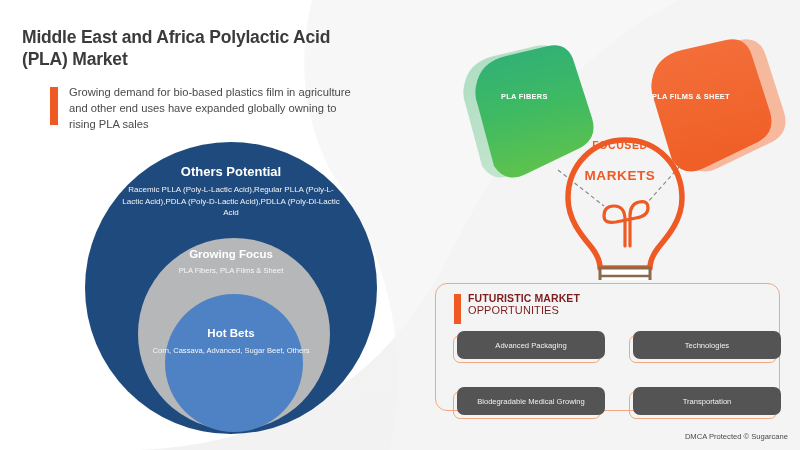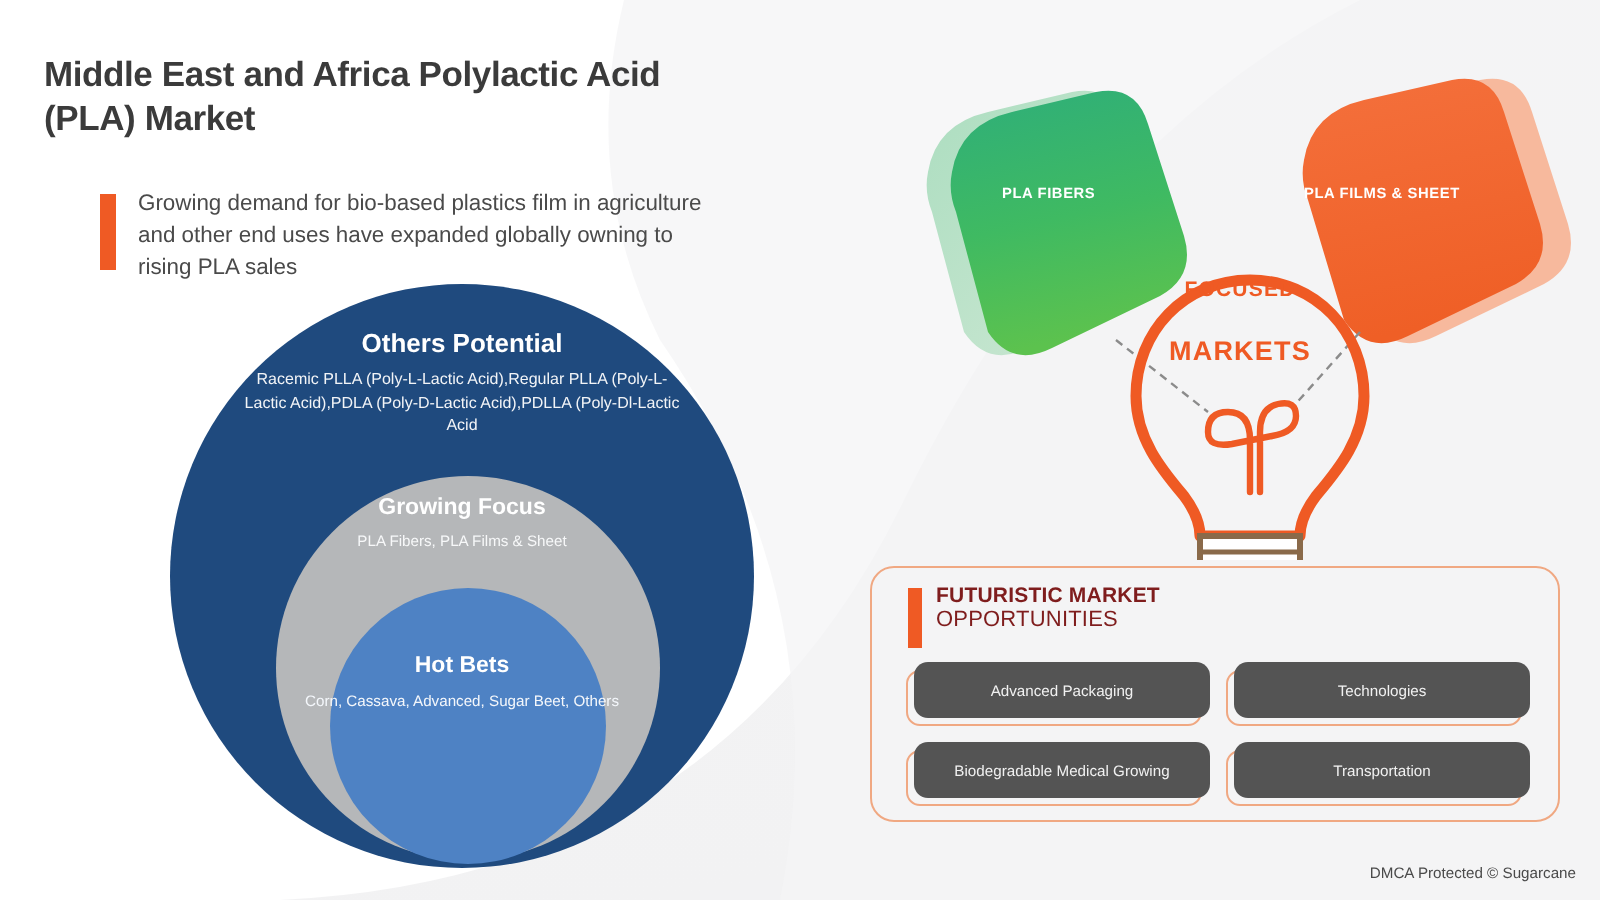--- a/index.html
+++ b/index.html
@@ -14,21 +14,21 @@
   
   #bg-layer { position:absolute; inset:0; z-index:0; }
   #bg-layer svg { width:800px; height:450px; display:block; }
 
   
   #header { position:absolute; left:22px; top:26px; width:340px; z-index:5; }
   #page-title {
     font-size:17.5px; font-weight:bold; color:#3b3b3b;
     line-height:1.28; letter-spacing:-0.2px;
   }
-  #subtitle-wrap { display:flex; margin-top:24px;padding-left:28px; }
+  #subtitle-wrap { display:flex; margin-top:14px;padding-left:28px; }
   #subtitle-bar {
     width:8px; height:38px; background:#ef5a24; flex:0 0 8px; margin-top:2px;
   }
   #subtitle-text {
     margin-left:11px; font-size:11.2px; color:#4a4a4a; line-height:1.42;
   }
 
   
   #circles { position:absolute; left:85px; top:142px; width:292px; height:292px; z-index:4; }
   .circ { position:absolute; border-radius:50%; }
@@ -70,21 +70,21 @@
     border:1px solid #f0a882; border-radius:12px; z-index:4;
   }
   #opp-head { position:absolute; left:18px; top:9px; display:flex; }
   #opp-head-bar { width:7px; height:30px; background:#ef5a24; flex:0 0 7px; margin-top:1px; }
   #opp-head-text { margin-left:7px; color:#7f1d1d; line-height:1.0; }
   #opp-l1 { font-size:10.5px; font-weight:bold; letter-spacing:0.1px; }
   #opp-l2 { font-size:11px; font-weight:normal; margin-top:1px; letter-spacing:0.1px; }
 
   #opp-grid {
     position:absolute; left:17px; top:47px; width:312px;
-    display:grid; grid-template-columns:152px 152px; gap:8px;
+    display:grid; grid-template-columns:152px 152px; gap:24px;
   }
   .opp-cell { position:relative; height:32px; }
   .opp-cell-outline {
     position:absolute; left:0; top:4px; width:148px; height:28px;
     border:1px solid #f0a882; border-radius:7px;
   }
   .opp-cell-box {
     position:absolute; left:4px; top:0; width:148px; height:28px;
     background:#545454; border-radius:7px;
     display:flex; align-items:center; justify-content:center;

